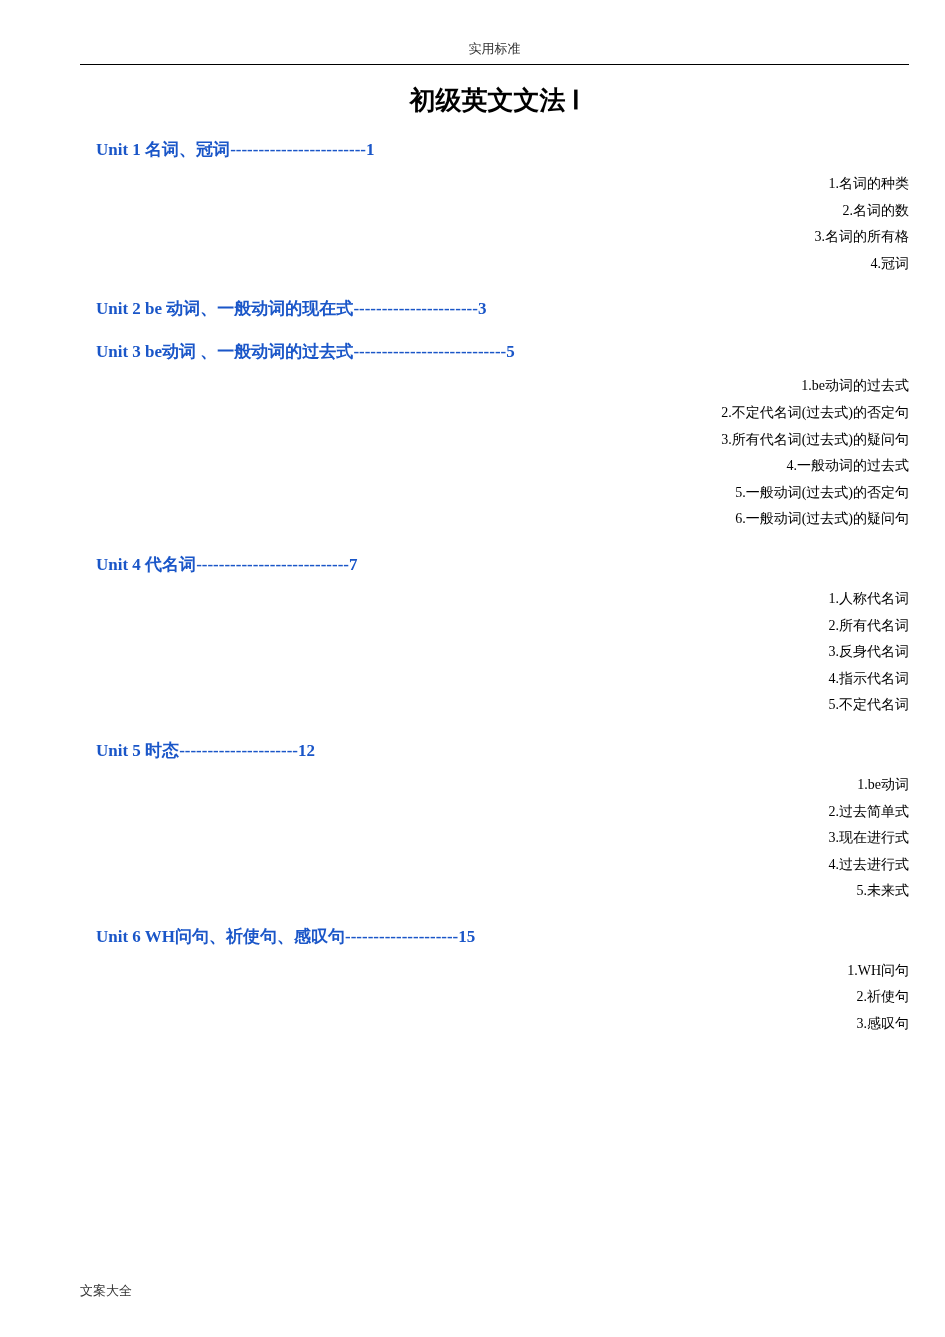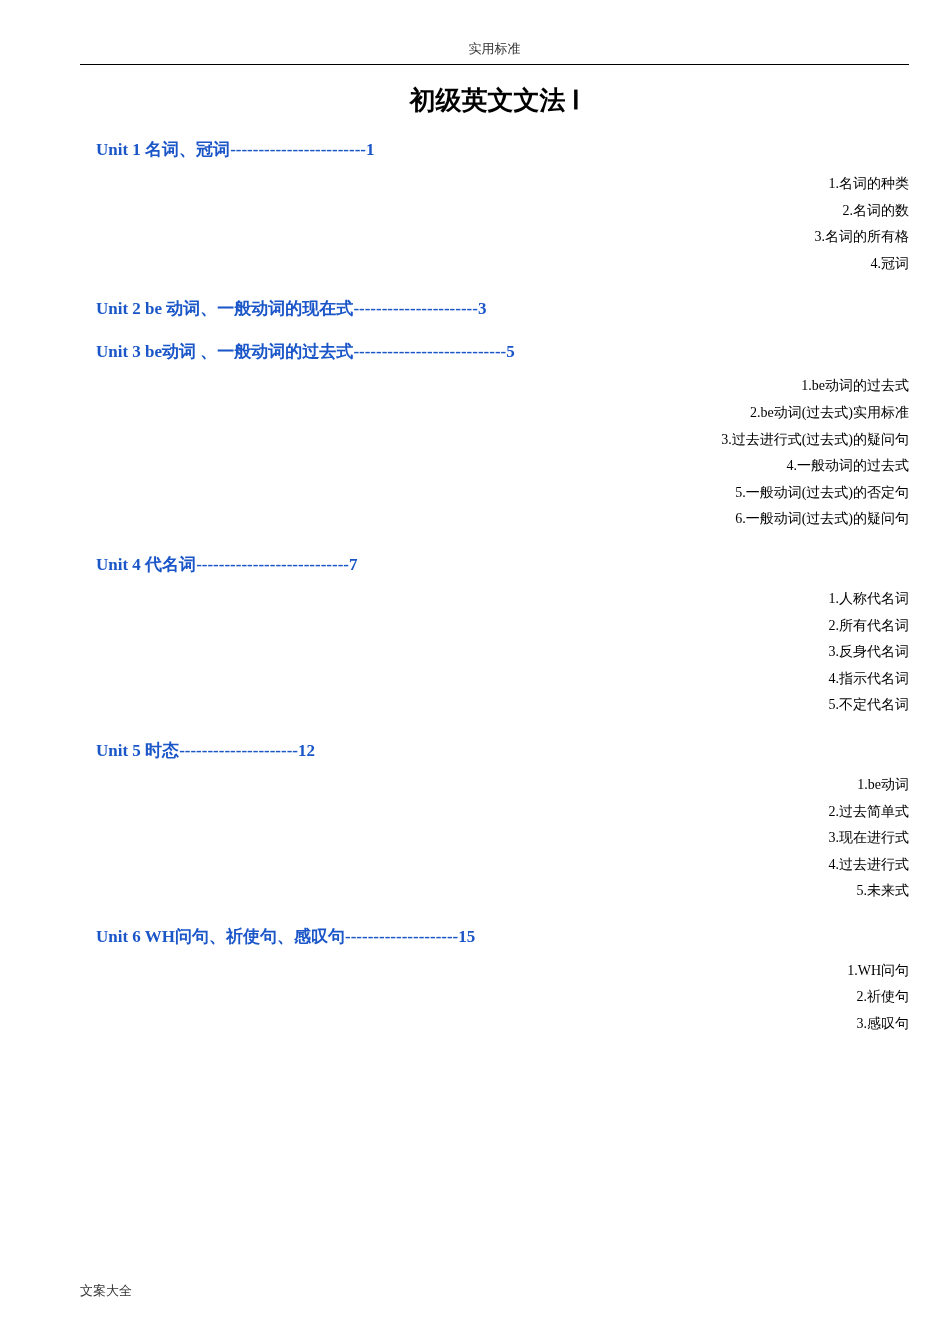--- a/index.html
+++ b/index.html
@@ -122,22 +122,22 @@
           <li><span class="num">4.</span><span>冠词</span></li>
         </ul>
       </div>
       <div class="section-gap">
         <div class="unit-heading"><span>Unit 2  be 动词、一般动词的现在式<span class="dashes">----------------------</span><span class="page-num">3</span></span></div>
       </div>
       <div class="section-gap">
         <div class="unit-heading"><span>Unit 3  be动词 、一般动词的过去式<span class="dashes">---------------------------</span><span class="page-num">5</span></span></div>
         <ul class="unit-items">
           <li><span class="num">1.</span><span>be动词的过去式</span></li>
-          <li><span class="num">2.</span><span>be动词(过去式)实用标准</span></li>
-          <li><span class="num">3.</span><span>过去进行式(过去式)的疑问句</span></li>
+          <li><span class="num">2.</span><span>不定代名词(过去式)的否定句</span></li>
+          <li><span class="num">3.</span><span>所有代名词(过去式)的疑问句</span></li>
           <li><span class="num">4.</span><span>一般动词的过去式</span></li>
           <li><span class="num">5.</span><span>一般动词(过去式)的否定句</span></li>
           <li><span class="num">6.</span><span>一般动词(过去式)的疑问句</span></li>
         </ul>
       </div>
       <div class="section-gap">
         <div class="unit-heading"><span>Unit 4  代名词<span class="dashes">---------------------------</span><span class="page-num">7</span></span></div>
         <ul class="unit-items">
           <li><span class="num">1.</span><span>人称代名词</span></li>
           <li><span class="num">2.</span><span>所有代名词</span></li>

